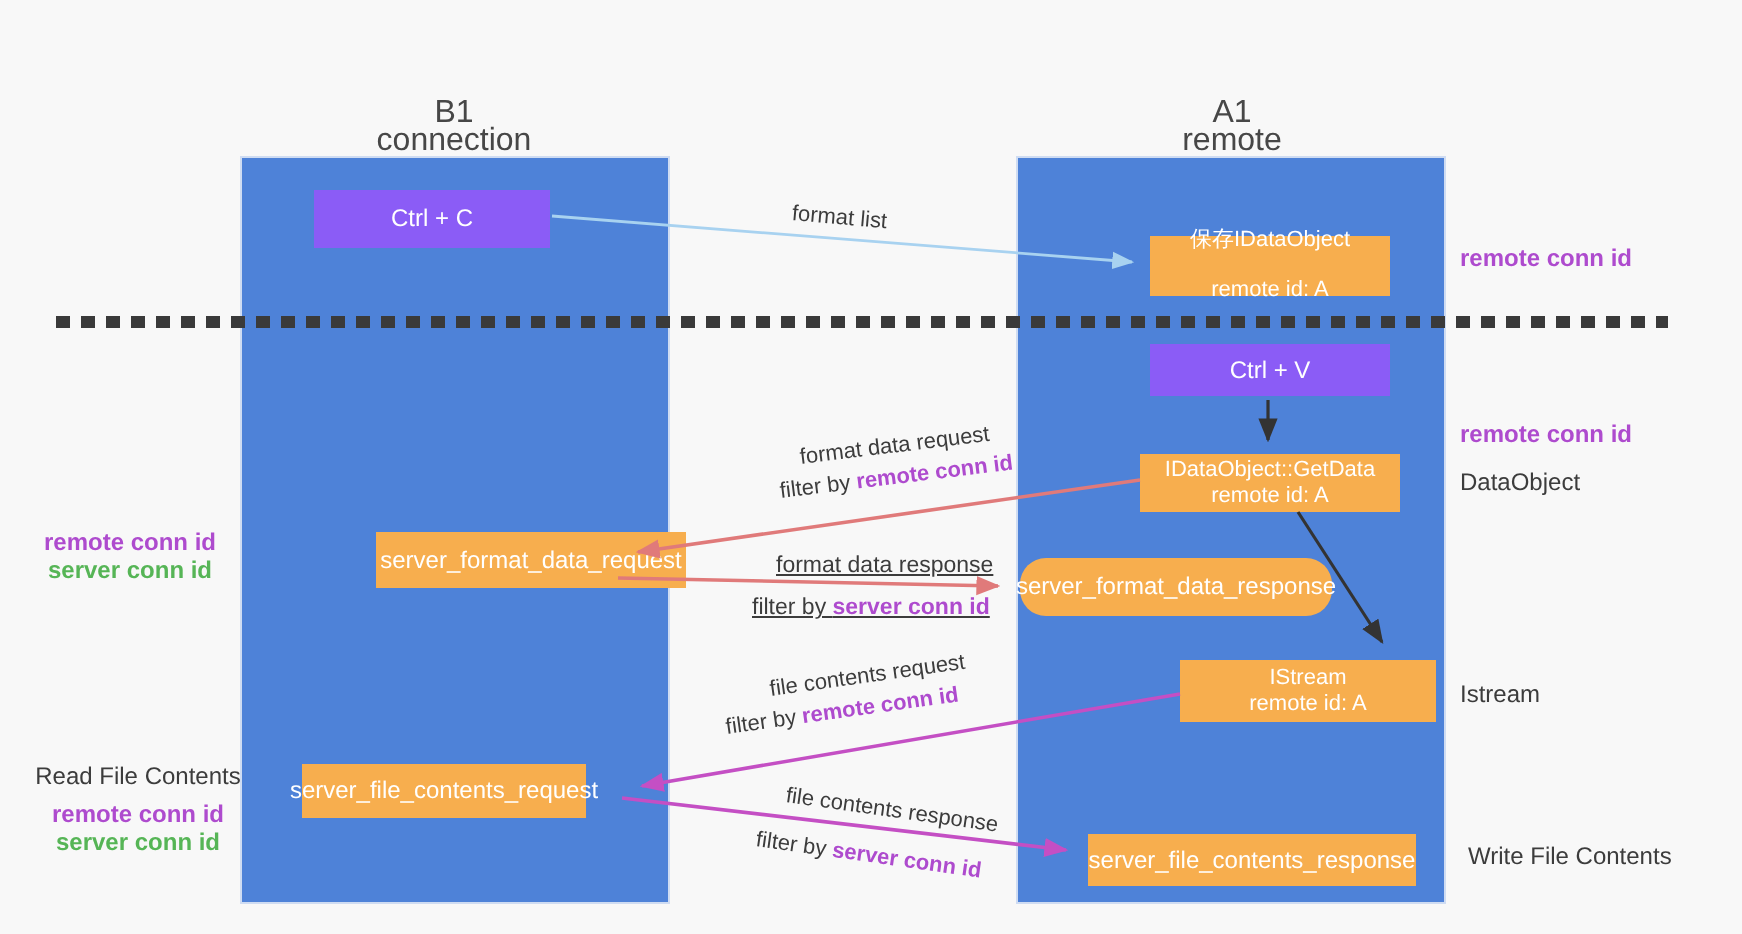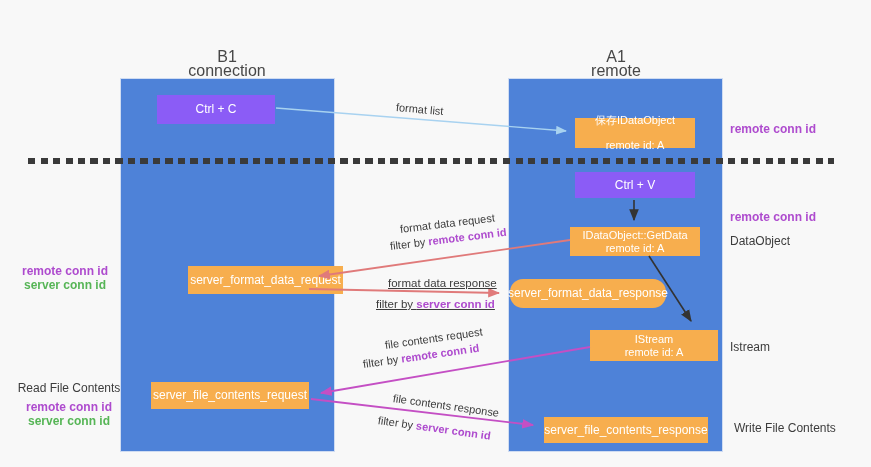--- a/index.html
+++ b/index.html
@@ -88,21 +88,21 @@
 
   <div class="abs box orange" style="left:510px;top:279px;width:156px;height:29px;border-radius:13px;">
     <span>server_format_data_response</span>
   </div>
 
   <div class="abs box orange two" style="left:590px;top:330px;width:128px;height:31px;">
     <span>IStream</span>
     <span>remote id: A</span>
   </div>
 
-  <div class="abs box orange" style="left:151px;top:382px;width:158px;height:27px;">
+  <div class="abs box orange" style="left:151px;top:382px;width:142px;height:27px;">
     <span>server_file_contents_request</span>
   </div>
 
   <div class="abs box orange" style="left:544px;top:417px;width:164px;height:26px;">
     <span>server_file_contents_response</span>
   </div>
 
   <svg class="abs arrows" style="left:0;top:0;" width="871" height="467" viewBox="0 0 871 467">
     <defs>
       <marker id="m-blue" viewBox="0 0 10 8" refX="9" refY="4" markerWidth="11" markerHeight="9" orient="auto" markerUnits="userSpaceOnUse">

